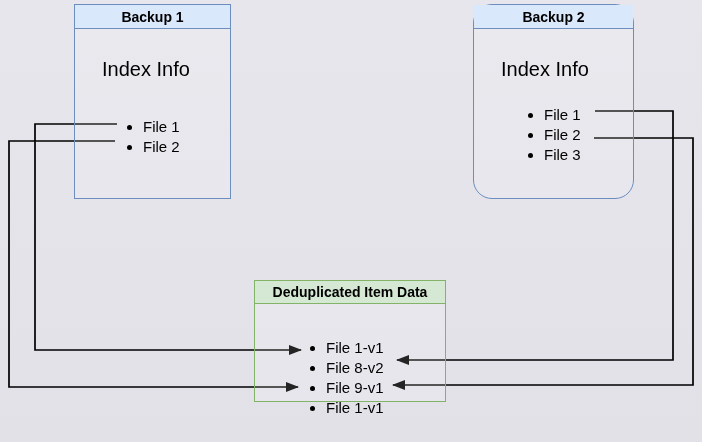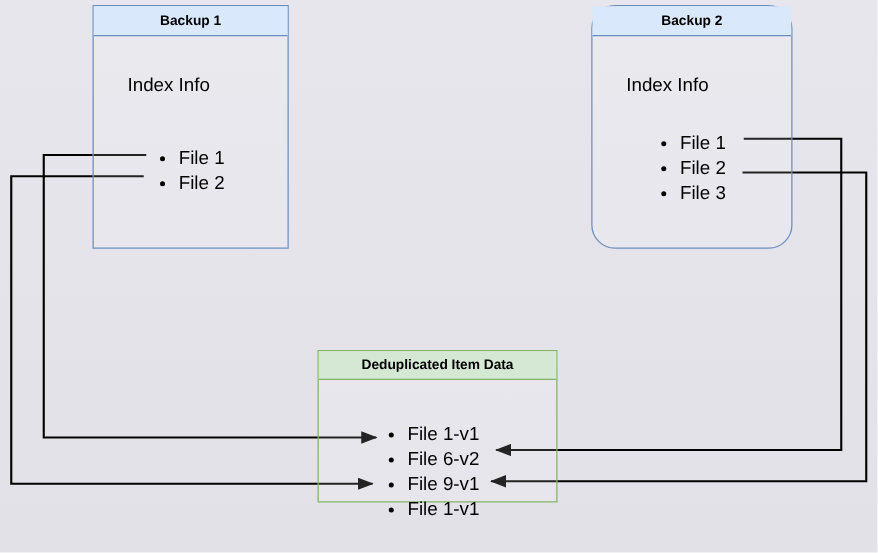--- a/index.html
+++ b/index.html
@@ -25,33 +25,33 @@
   .node {
     position: absolute;
     border: 1.5px solid #666;
     background: rgba(255,255,255,0.14);
   }
   .node-header {
     display: flex;
     align-items: center;
     justify-content: center;
     font-weight: bold;
-    font-size: 11px;
+    font-size: 14px;
     border-bottom: 1.5px solid #666;
   }
   #node-backup1 { left: 74px;  top: 4px;   width: 157px; height: 195px; }
   #node-backup2 { left: 473px; top: 4px;   width: 161px; height: 195px; border-radius: 19px; }
   #node-dedup   { left: 254px; top: 280px; width: 192px; height: 122px; }
   #node-backup1 .node-header, #node-backup2 .node-header { height: 24px; }
   #node-dedup .node-header { height: 23px; }
   .body-label {
     position: absolute;
     left: 27px;
     top: 54px;
-    font-size: 15px;
+    font-size: 20px;
     line-height: 20px;
   }
   .item-list {
     position: absolute;
     list-style: disc outside;
     font-size: 15px;
   }
   .item-list li { line-height: 20px; }
   #node-backup1 .item-list { top: 112px; left: 0; padding-left: 68px; }
   #node-backup2 .item-list { top: 100px; left: 0; padding-left: 70px; }
@@ -96,19 +96,19 @@
       <li>File 3</li>
     </ul>
   </div>
 
   <div class="node" id="node-dedup" style="border-color: rgb(130, 179, 102);">
     <div class="node-header" style="background: rgb(213, 232, 212); border-bottom-color: rgb(130, 179, 102);">
       <span>Deduplicated Item Data</span>
     </div>
     <ul class="item-list">
       <li>File 1-v1</li>
-      <li>File 6-v2</li>
+      <li>File 8-v2</li>
       <li>File 9-v1</li>
       <li>File 1-v1</li>
     </ul>
   </div>
 
 </div>
 
 </body></html>

